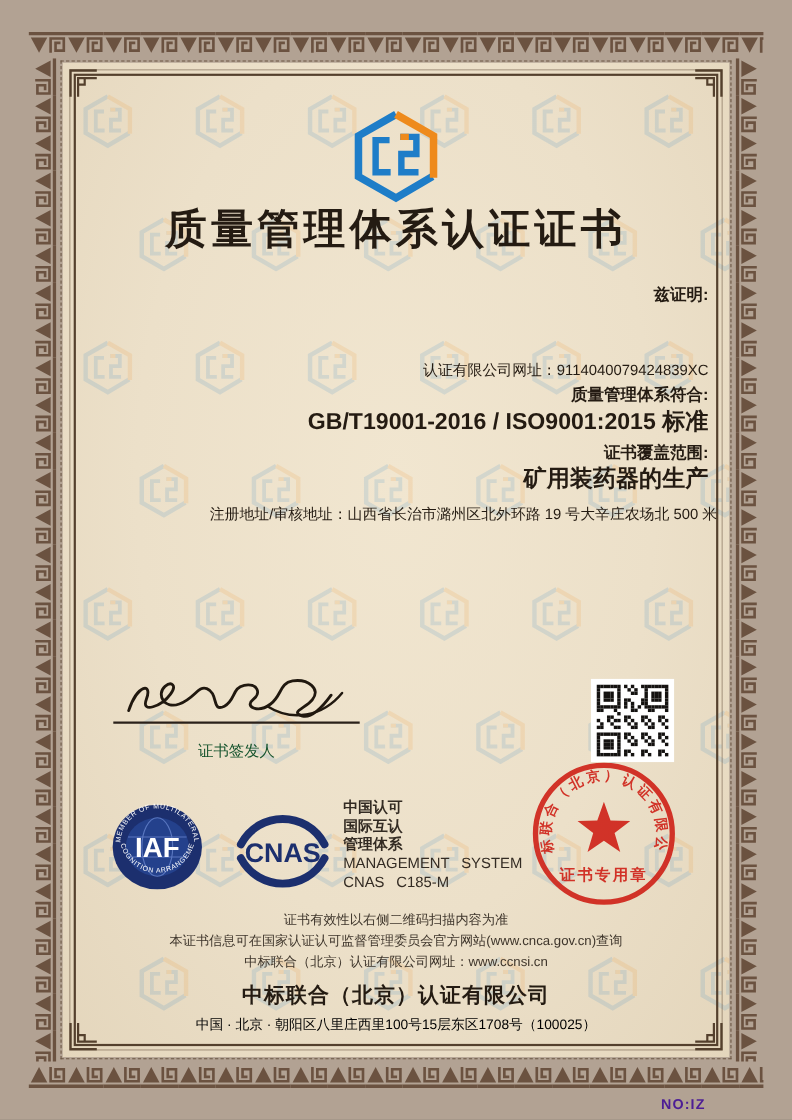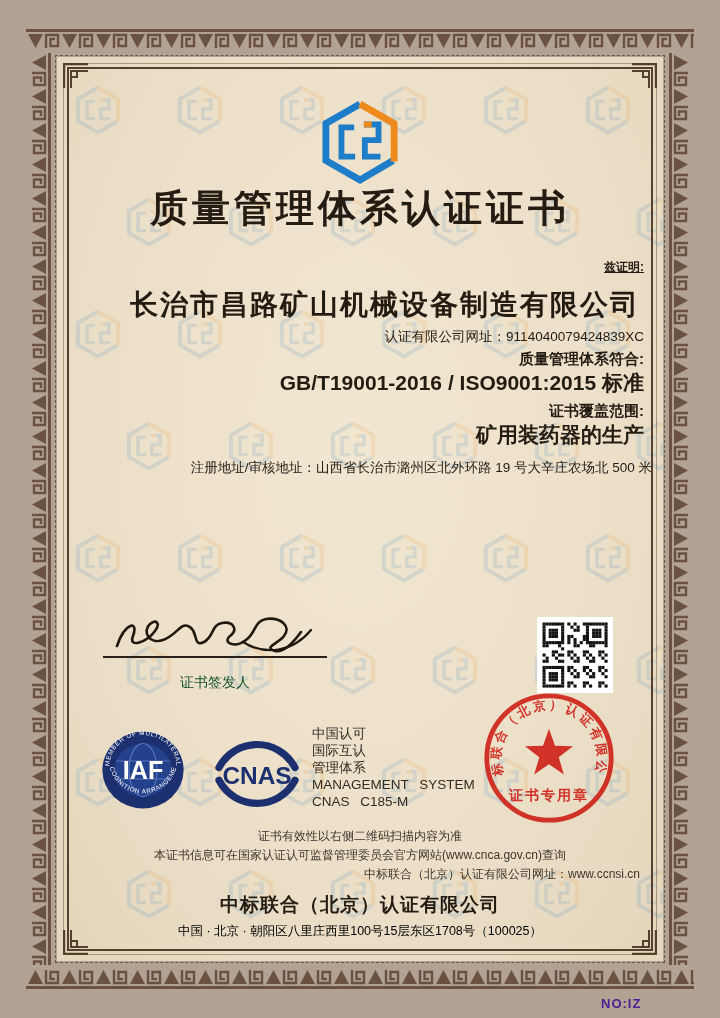--- a/index.html
+++ b/index.html
@@ -22,40 +22,40 @@
   .corner.tr{right:63px;top:63px;transform:rotate(90deg);}
   .corner.br{right:63px;bottom:63px;transform:rotate(180deg);}
   .corner.bl{left:63px;bottom:63px;transform:rotate(270deg);}
   
   .t{position:absolute;color:#241b12;white-space:nowrap;}
   .r{right:76px;text-align:right;}
   .b{font-weight:bold;}
   .cert-no{top:88px;font-size:15px;}
   .logo{position:absolute;left:321px;top:99px;}
   .title{top:183px;left:58px;right:58px;text-align:center;font-size:38px;font-weight:bold;letter-spacing:4px;}
-  .certify{top:259px;font-size:12px;text-decoration:underline;}
+  .certify{top:259px;font-size:15px;}
   .company{top:286px;left:100px;right:50px;text-align:center;font-size:28px;font-weight:bold;letter-spacing:2px;}
   .credit{top:328px;font-size:13.5px;}
   .sys-label{top:350px;font-size:15px;}
   .standard{top:369px;font-size:21px;}
   .scope-label{top:402px;font-size:15px;}
   .scope{top:421px;font-size:21px;}
   .address{top:459px;right:68px;text-align:right;font-size:13.5px;}
   .dates{top:497px;font-size:14.5px;line-height:19.5px;font-weight:bold;}
   .sig{position:absolute;left:95px;top:596px;}
   .signer{top:674px;left:95px;width:240px;text-align:center;font-size:14px;color:#14532d;}
   .qr{position:absolute;left:537px;top:617px;}
   .seal{position:absolute;left:481px;top:690px;opacity:.93;}
   .iaf{position:absolute;left:101px;top:730px;}
   .cnas{position:absolute;left:211px;top:735px;}
   .acc-info{position:absolute;left:312px;top:725px;font-size:13.5px;line-height:17px;color:#332b23;}
-  .acc-info .zh{font-weight:400;}
+  .acc-info .zh{font-weight:700;}
   .acc-info .en{word-spacing:7px;}
   .note{left:80px;right:80px;text-align:center;font-size:12px;color:#3e352b;}
-  .n1{top:828px;}.n2{top:847px;}.n3{top:866px;text-align:right;}
+  .n1{top:828px;}.n2{top:847px;}.n3{top:866px;}
   .org-name{top:892px;left:80px;right:80px;text-align:center;font-size:19px;font-weight:bold;letter-spacing:1px;}
   .org-addr{top:923px;left:80px;right:80px;text-align:center;font-size:12.5px;color:#000000;}
   .serial{position:absolute;left:601px;top:996px;font-size:13px;font-weight:bold;color:#4c1d95;letter-spacing:1px;}
 </style>
 </head>
 <body>
 
 <svg width="0" height="0" style="position:absolute" aria-hidden="true">
   <defs>
     <g id="meander">
@@ -368,21 +368,20 @@
 
   <div class="logo">
     <svg width="78" height="86" viewBox="0 0 80 86">
         <use href="#hexlogo"></use>
       </svg>
   </div>
 
   <div class="t title">质量管理体系认证证书</div>
 
   <div class="t r b certify">兹证明:</div>
-  <div class="t company">长治市昌路矿山机械设备制造有限公司</div>
   <div class="t r credit">
     <span>认证有限公司网址：</span><span>9114040079424839XC</span>
   </div>
   <div class="t r b sys-label">质量管理体系符合:</div>
   <div class="t r b standard">GB/T19001-2016 / ISO9001:2015 标准</div>
   <div class="t r b scope-label">证书覆盖范围:</div>
   <div class="t r b scope">矿用装药器的生产</div>
   <div class="t address">注册地址/审核地址：山西省长治市潞州区北外环路 19 号大辛庄农场北 500 米</div>
 
 

